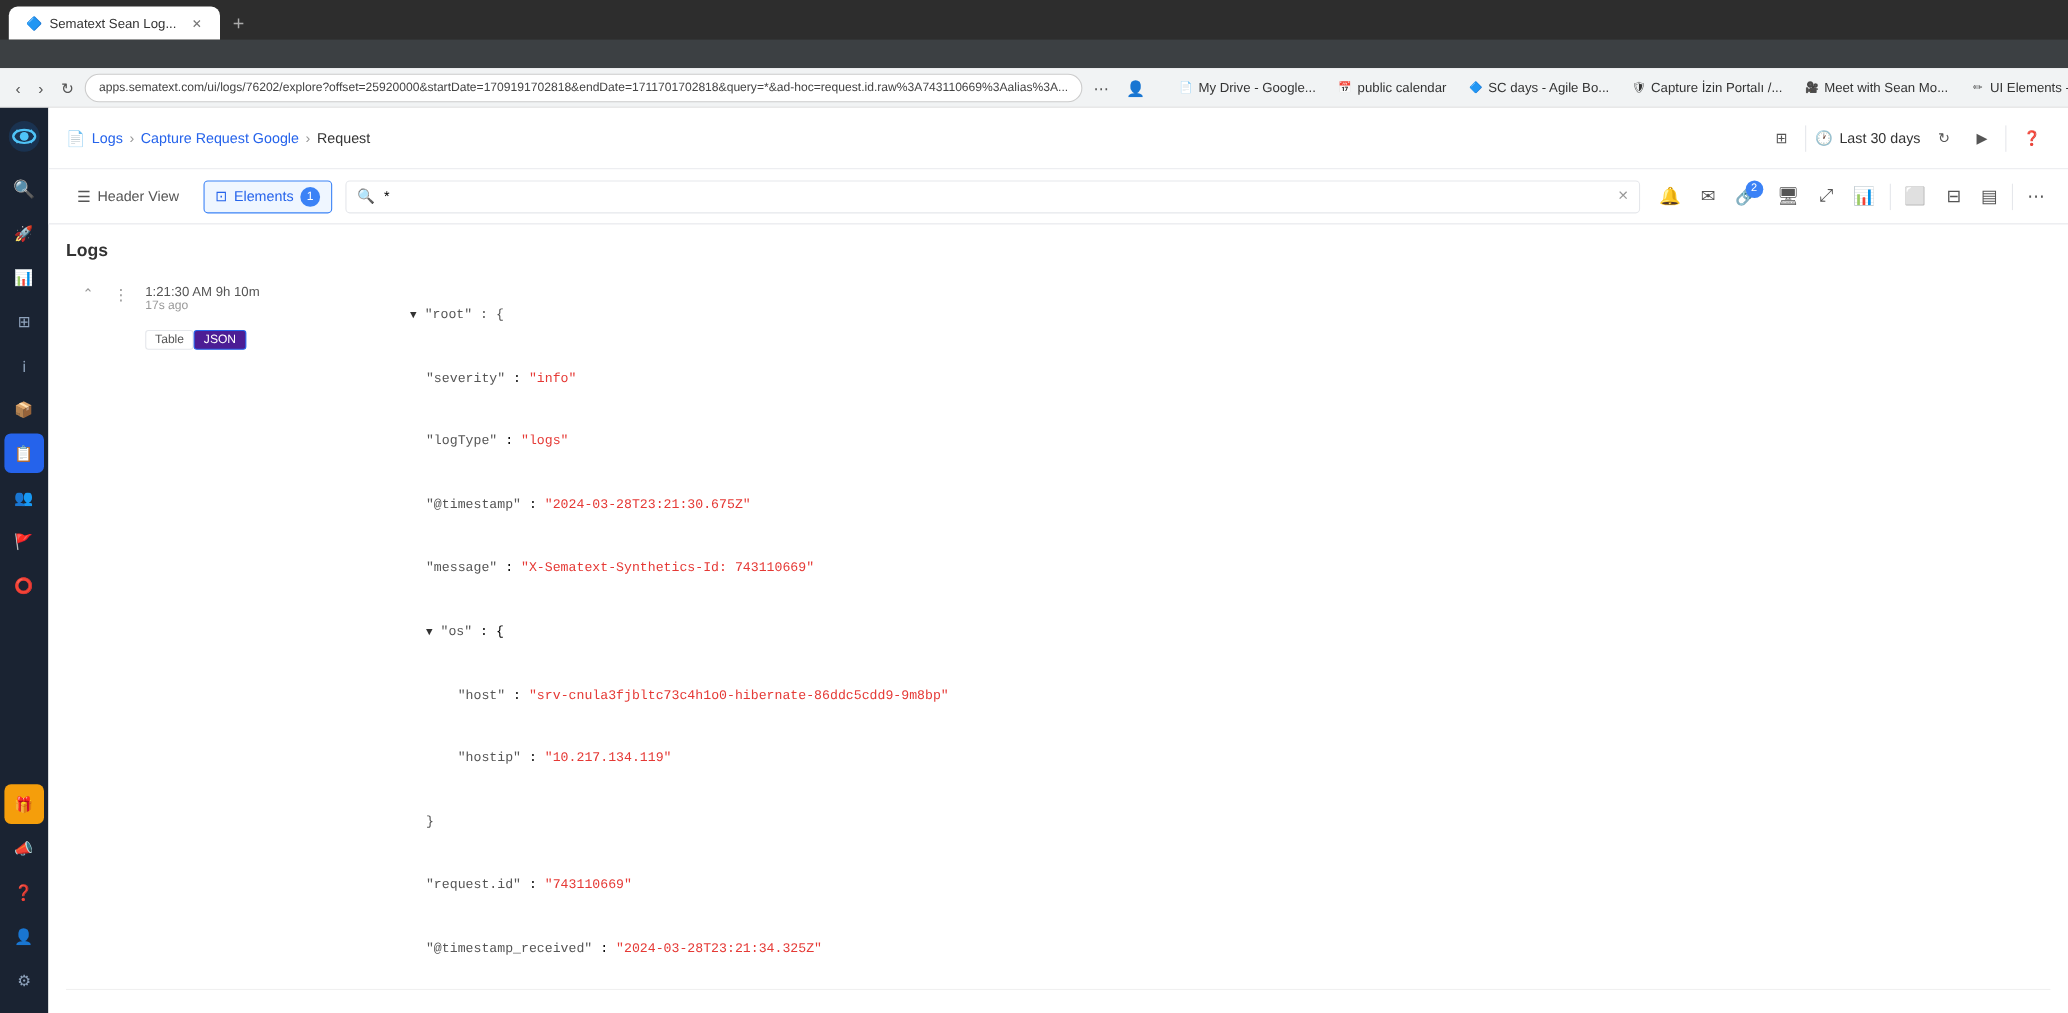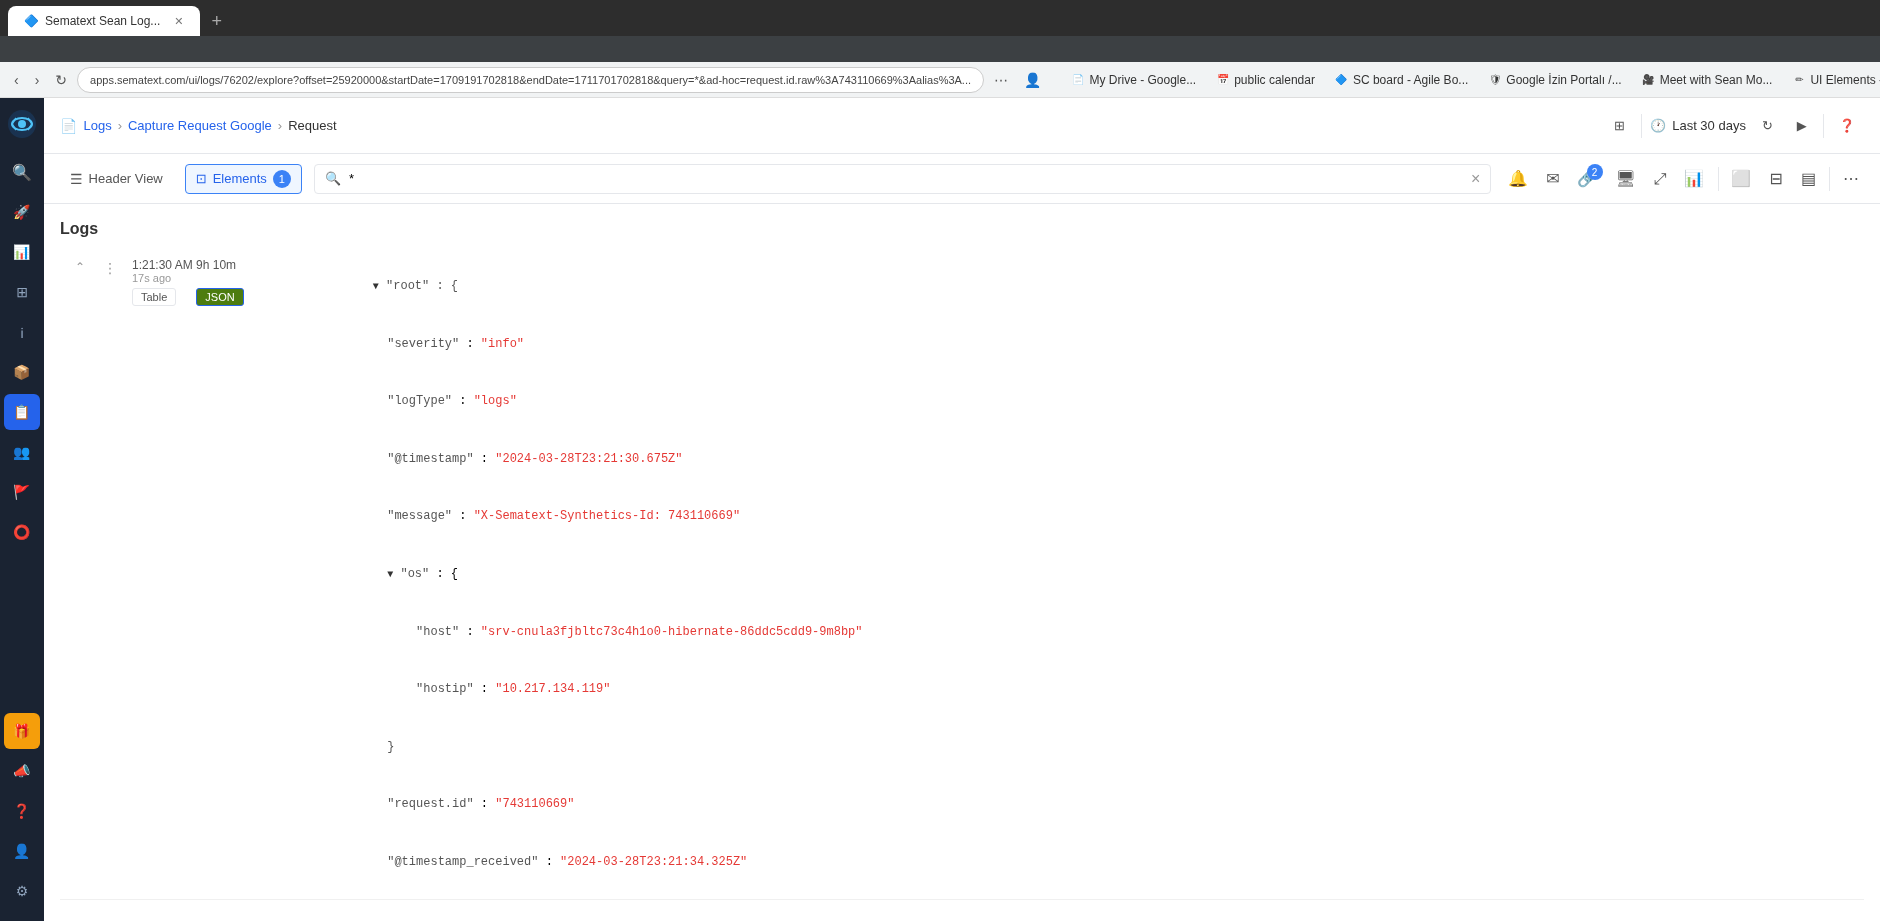--- a/index.html
+++ b/index.html
@@ -62,23 +62,23 @@
     .th-timestamp { width: 180px; padding: 6px 12px; color: #555; font-size: 12px; font-weight: 500; display: flex; align-items: center; gap: 4px; cursor: pointer; }
     .th-source { padding: 6px 12px; color: #555; font-size: 12px; font-weight: 500; cursor: pointer; }
 
     .log-row { display: flex; border-bottom: 1px solid #f0f0f0; align-items: flex-start; }
     .log-row-expand { width: 40px; display: flex; align-items: flex-start; justify-content: center; padding-top: 10px; color: #999; cursor: pointer; }
     .log-row-actions { width: 20px; display: flex; align-items: flex-start; justify-content: center; padding-top: 10px; }
     .log-row-actions-btn { background: none; border: none; cursor: pointer; color: #999; font-size: 14px; }
     .log-timestamp-cell { width: 140px; padding: 8px 12px; }
     .log-timestamp { color: #555; font-size: 12px; }
     .log-ago { color: #999; font-size: 11px; }
-    .log-tabs { display: flex; gap: 20px; margin-top: 4px; }
+    .log-tabs { display: flex; gap: 0; margin-top: 16px; }
     .tab-btn { padding: 2px 8px; border-radius: 3px; font-size: 11px; cursor: pointer; border: 1px solid #e5e7eb; background: #fff; color: #555; }
-    .tab-btn.active { background: #4d7c0f; color: #fff; border-color: #2563eb; }
+    .tab-btn.active { background: #4c1d95; color: #fff; border-color: #2563eb; }
     .log-content { flex: 1; padding: 8px 12px; font-family: 'Courier New', monospace; font-size: 12px; line-height: 1.6; }
 
     
     .json-key { color: #555; }
     .json-string { color: #e53935; }
     .json-brace { color: #555; }
     .json-line { display: block; white-space: pre; }
 
     
     .collapse-icon { font-size: 10px; color: #333; cursor: pointer; }
@@ -115,25 +115,25 @@
   <div class="bookmark-item">
     <span class="bookmark-icon">📄</span>
     <span>My Drive - Google...</span>
   </div>
   <div class="bookmark-item">
     <span class="bookmark-icon">📅</span>
     <span>public calendar</span>
   </div>
   <div class="bookmark-item">
     <span class="bookmark-icon">🔷</span>
-    <span>SC board - Agile Bo...</span>
+    <span>SC days - Agile Bo...</span>
   </div>
   <div class="bookmark-item">
     <span class="bookmark-icon">🛡</span>
-    <span>Google İzin Portalı /...</span>
+    <span>Capture İzin Portalı /...</span>
   </div>
   <div class="bookmark-item">
     <span class="bookmark-icon">🎥</span>
     <span>Meet with Sean Mo...</span>
   </div>
   <div class="bookmark-item">
     <span class="bookmark-icon">✏</span>
     <span>UI Elements - FigJam</span>
   </div>
 

